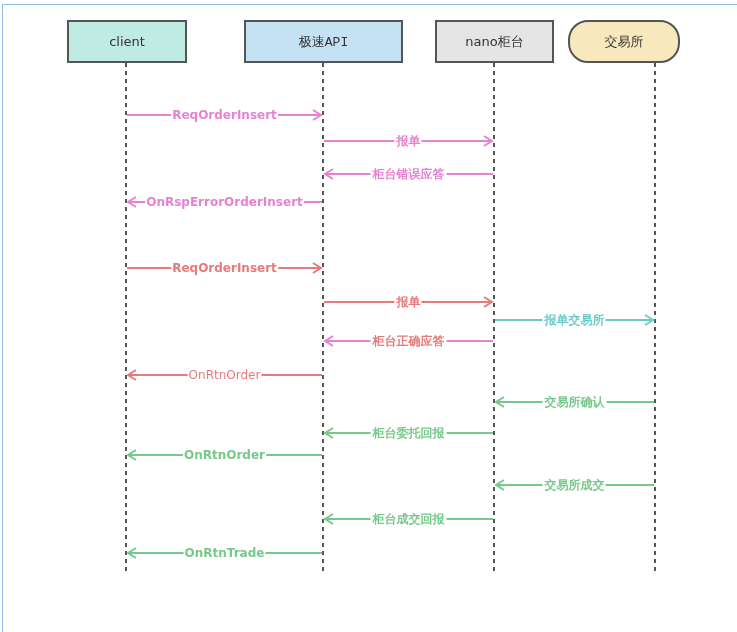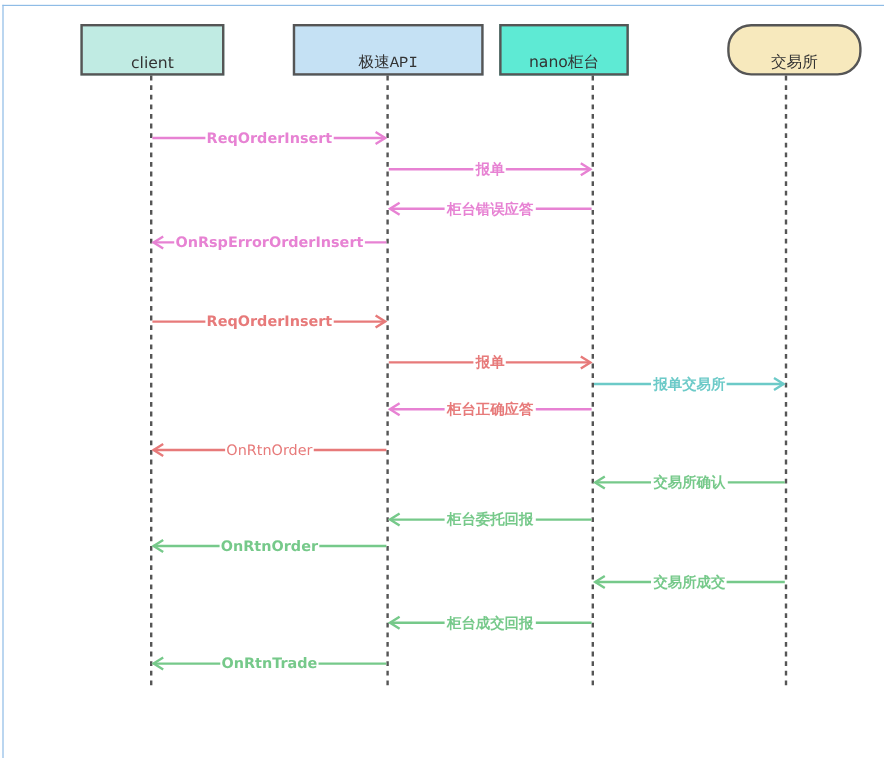--- a/index.html
+++ b/index.html
@@ -1,41 +1,41 @@
 <!DOCTYPE html>
 <html><head>
   <meta charset="utf-8">
   <style>
     html, body { margin: 0; padding: 0; background: #ffffff; }
     body { width: 737px; height: 632px; position: relative; overflow: hidden;
            font-family: "DejaVu Sans", "Liberation Sans", sans-serif; }
     .frame { position: absolute; left: 2px; top: 4px; width: 740px; height: 640px;
              border-left: 1px solid #8fbce6; border-top: 1px solid #8fbce6; box-sizing: border-box; }
     .actor { position: absolute; top: 20px; height: 43px; box-sizing: border-box;
-             border: 2px solid #555555; display: flex; align-items: flex-end; justify-content: center;
+             border: 2px solid #555555; display: flex; align-items: center; justify-content: center;
              font-size: 13px; color: #333333; }
     svg#diagram { position: absolute; left: 0; top: 0; }
     .msg-label { font-size: 12px; font-weight: bold; }
     .msg-label.light { font-weight: normal; }
   </style>
 </head>
 <body>
 
 <div class="frame"></div>
 
 <div class="actor" id="actor-client" style="left: 67px; width: 120px; background: rgb(192, 235, 227);">
   <span>client</span>
 </div>
 <div class="actor" id="actor-api" style="left: 244px; width: 159px; background: rgb(197, 225, 244); font-family: Liberation Mono, monospace;">
   <span>极速API</span>
 </div>
-<div class="actor" id="actor-nano" style="left: 416px; width: 108px; background: #5eead4;">
+<div class="actor" id="actor-nano" style="left: 435px; width: 119px; background: #e5e5e5;">
   <span>nano柜台</span>
 </div>
-<div class="actor" id="actor-exchange" style="left: 606px; width: 112px; background: rgb(247, 233, 189); border-radius: 20px;">
+<div class="actor" id="actor-exchange" style="left: 568px; width: 112px; background: rgb(247, 233, 189); border-radius: 20px;">
   <span>交易所</span>
 </div>
 
 <svg id="diagram" width="737" height="632" xmlns="http://www.w3.org/2000/svg">
   <g id="lifelines">
       <line x1="126" x2="126" y1="63" y2="572" stroke="#555555" stroke-width="2" stroke-dasharray="4 4"></line>
       <line x1="323" x2="323" y1="63" y2="572" stroke="#555555" stroke-width="2" stroke-dasharray="4 4"></line>
       <line x1="494" x2="494" y1="63" y2="572" stroke="#555555" stroke-width="2" stroke-dasharray="4 4"></line>
       <line x1="655" x2="655" y1="63" y2="572" stroke="#555555" stroke-width="2" stroke-dasharray="4 4"></line>
     </g>

